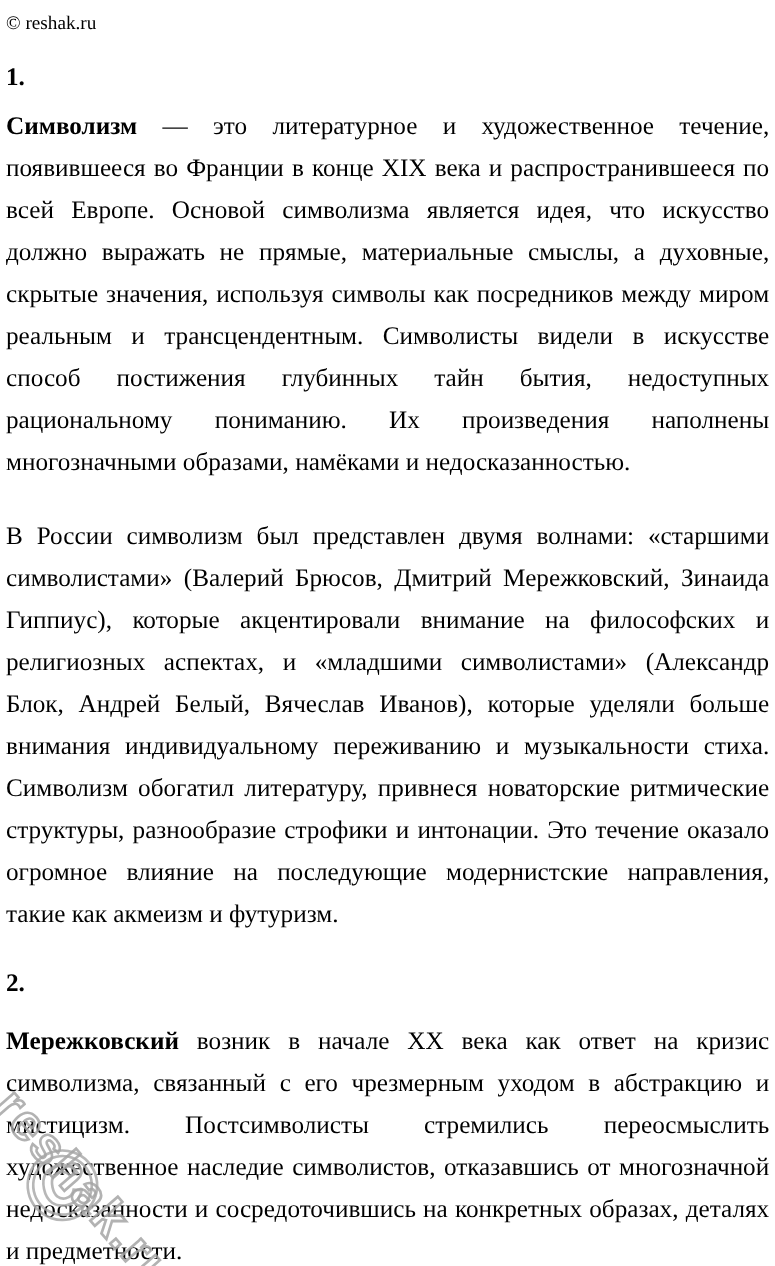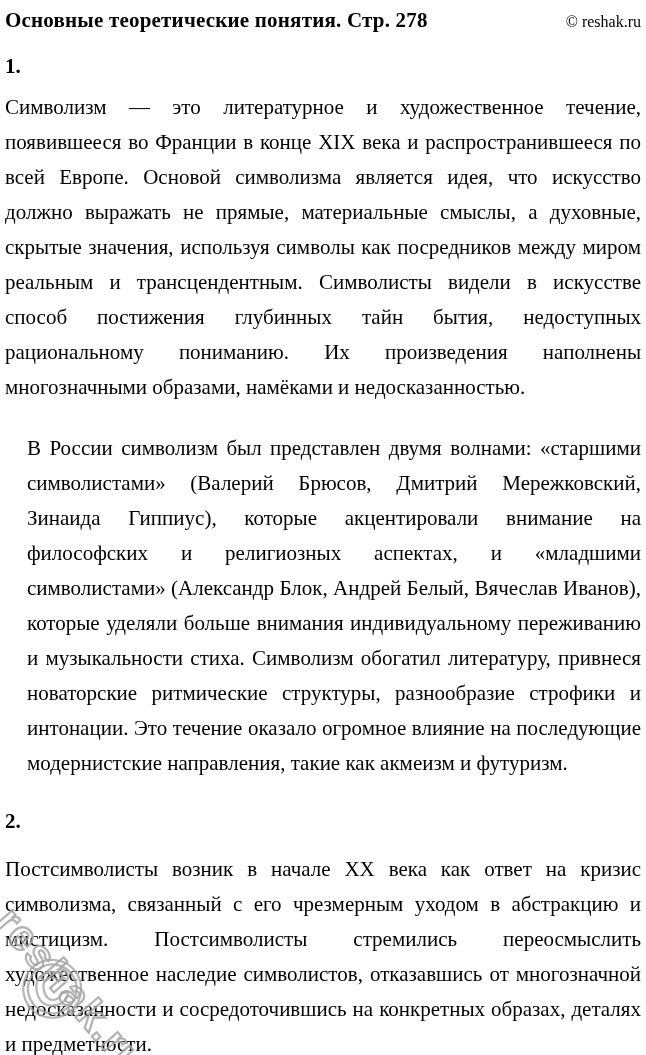--- a/index.html
+++ b/index.html
@@ -34,23 +34,23 @@
   #sec1 { margin-top: 16px; }
   #sec2 { margin-top: 26px; }
   .para {
     margin: 0;
     font-size: 21px;
     line-height: 35px;
     text-align: justify;
     text-justify: inter-word;
   }
   #p1 { margin-top: 10px; }
-  #p2 { margin-top: 26px; margin-left: 22px; }
+  #p2 { margin-top: 26px; }
   #p3 { margin-top: 17px; }
-  .term { font-weight: normal; margin-top: 32px; }
+  .term { font-weight: bold; margin-top: 32px; }
   
   .wm-text {
     position: absolute;
     left: 22px;
     top: 898px;
     transform: rotate(49deg);
     transform-origin: left top;
     font-family: "Liberation Sans", "DejaVu Sans", sans-serif;
     font-weight: bold;
     font-size: 42px;
@@ -73,31 +73,30 @@
     pointer-events: none;
   }
 </style>
 </head>
 <body>
 
 <div class="page">
   <div class="content">
 
     <div class="doc-header">
-      <span class="doc-title">Основные теоретические понятия. Стр. 278</span>
       <span class="doc-copy">© reshak.ru</span>
     </div>
 
     <div class="section-number" id="sec1">1.</div>
 
     <p class="para" id="p1"><span class="term">Символизм</span><span> — это литературное и художественное течение, появившееся во Франции в конце XIX века и распространившееся по всей Европе. Основой символизма является идея, что искусство должно выражать не прямые, материальные смыслы, а духовные, скрытые значения, используя символы как посредников между миром реальным и трансцендентным. Символисты видели в искусстве способ постижения глубинных тайн бытия, недоступных рациональному пониманию. Их произведения наполнены многозначными образами, намёками и недосказанностью.</span></p>
 
     <p class="para" id="p2"><span>В России символизм был представлен двумя волнами: «старшими символистами» (Валерий Брюсов, Дмитрий Мережковский, Зинаида Гиппиус), которые акцентировали внимание на философских и религиозных аспектах, и «младшими символистами» (Александр Блок, Андрей Белый, Вячеслав Иванов), которые уделяли больше внимания индивидуальному переживанию и музыкальности стиха. Символизм обогатил литературу, привнеся новаторские ритмические структуры, разнообразие строфики и интонации. Это течение оказало огромное влияние на последующие модернистские направления, такие как акмеизм и футуризм.</span></p>
 
     <div class="section-number" id="sec2">2.</div>
 
-    <p class="para" id="p3"><span class="term">Постсимволисты</span><span> возник в начале XX века как ответ на кризис символизма, связанный с его чрезмерным уходом в абстракцию и мистицизм. Постсимволисты стремились переосмыслить художественное наследие символистов, отказавшись от многозначной недосказанности и сосредоточившись на конкретных образах, деталях и предметности.</span></p>
+    <p class="para" id="p3"><span class="term">Мережковский</span><span> возник в начале XX века как ответ на кризис символизма, связанный с его чрезмерным уходом в абстракцию и мистицизм. Постсимволисты стремились переосмыслить художественное наследие символистов, отказавшись от многозначной недосказанности и сосредоточившись на конкретных образах, деталях и предметности.</span></p>
 
   </div>
 
   <span class="wm-copy">©</span>
   <span class="wm-text">reshak.ru</span>
 </div>
 
 </body></html>

